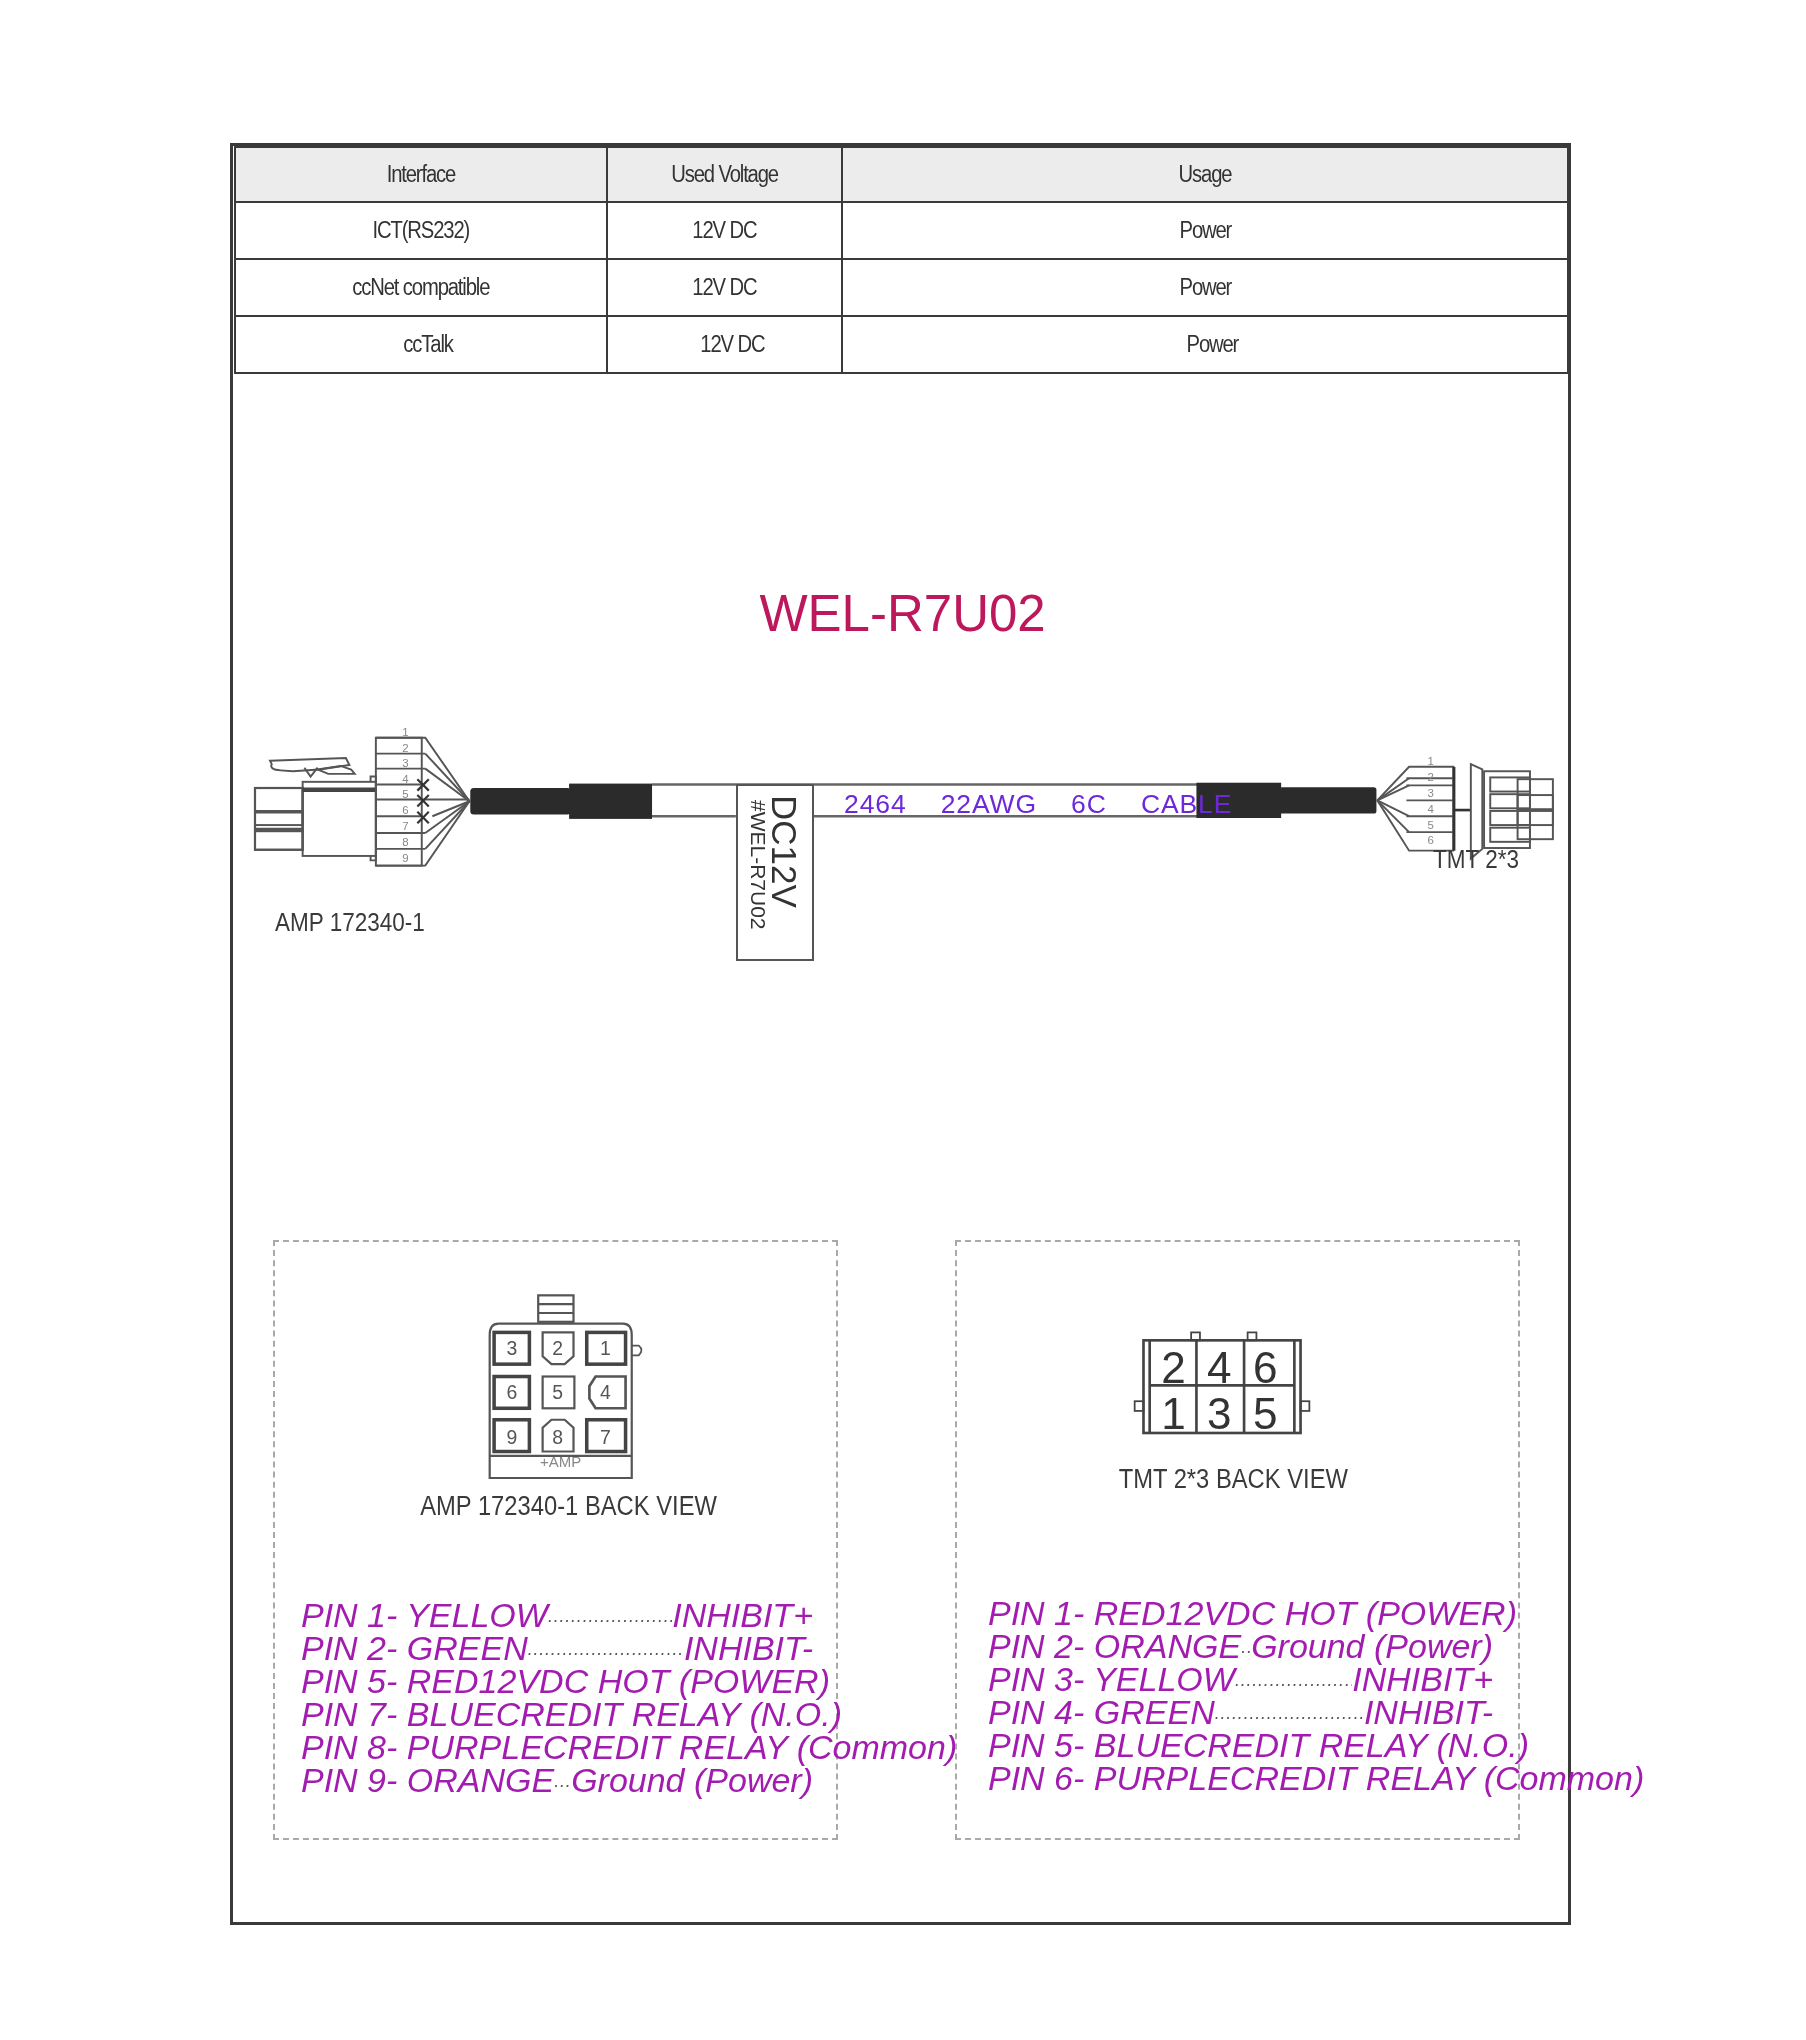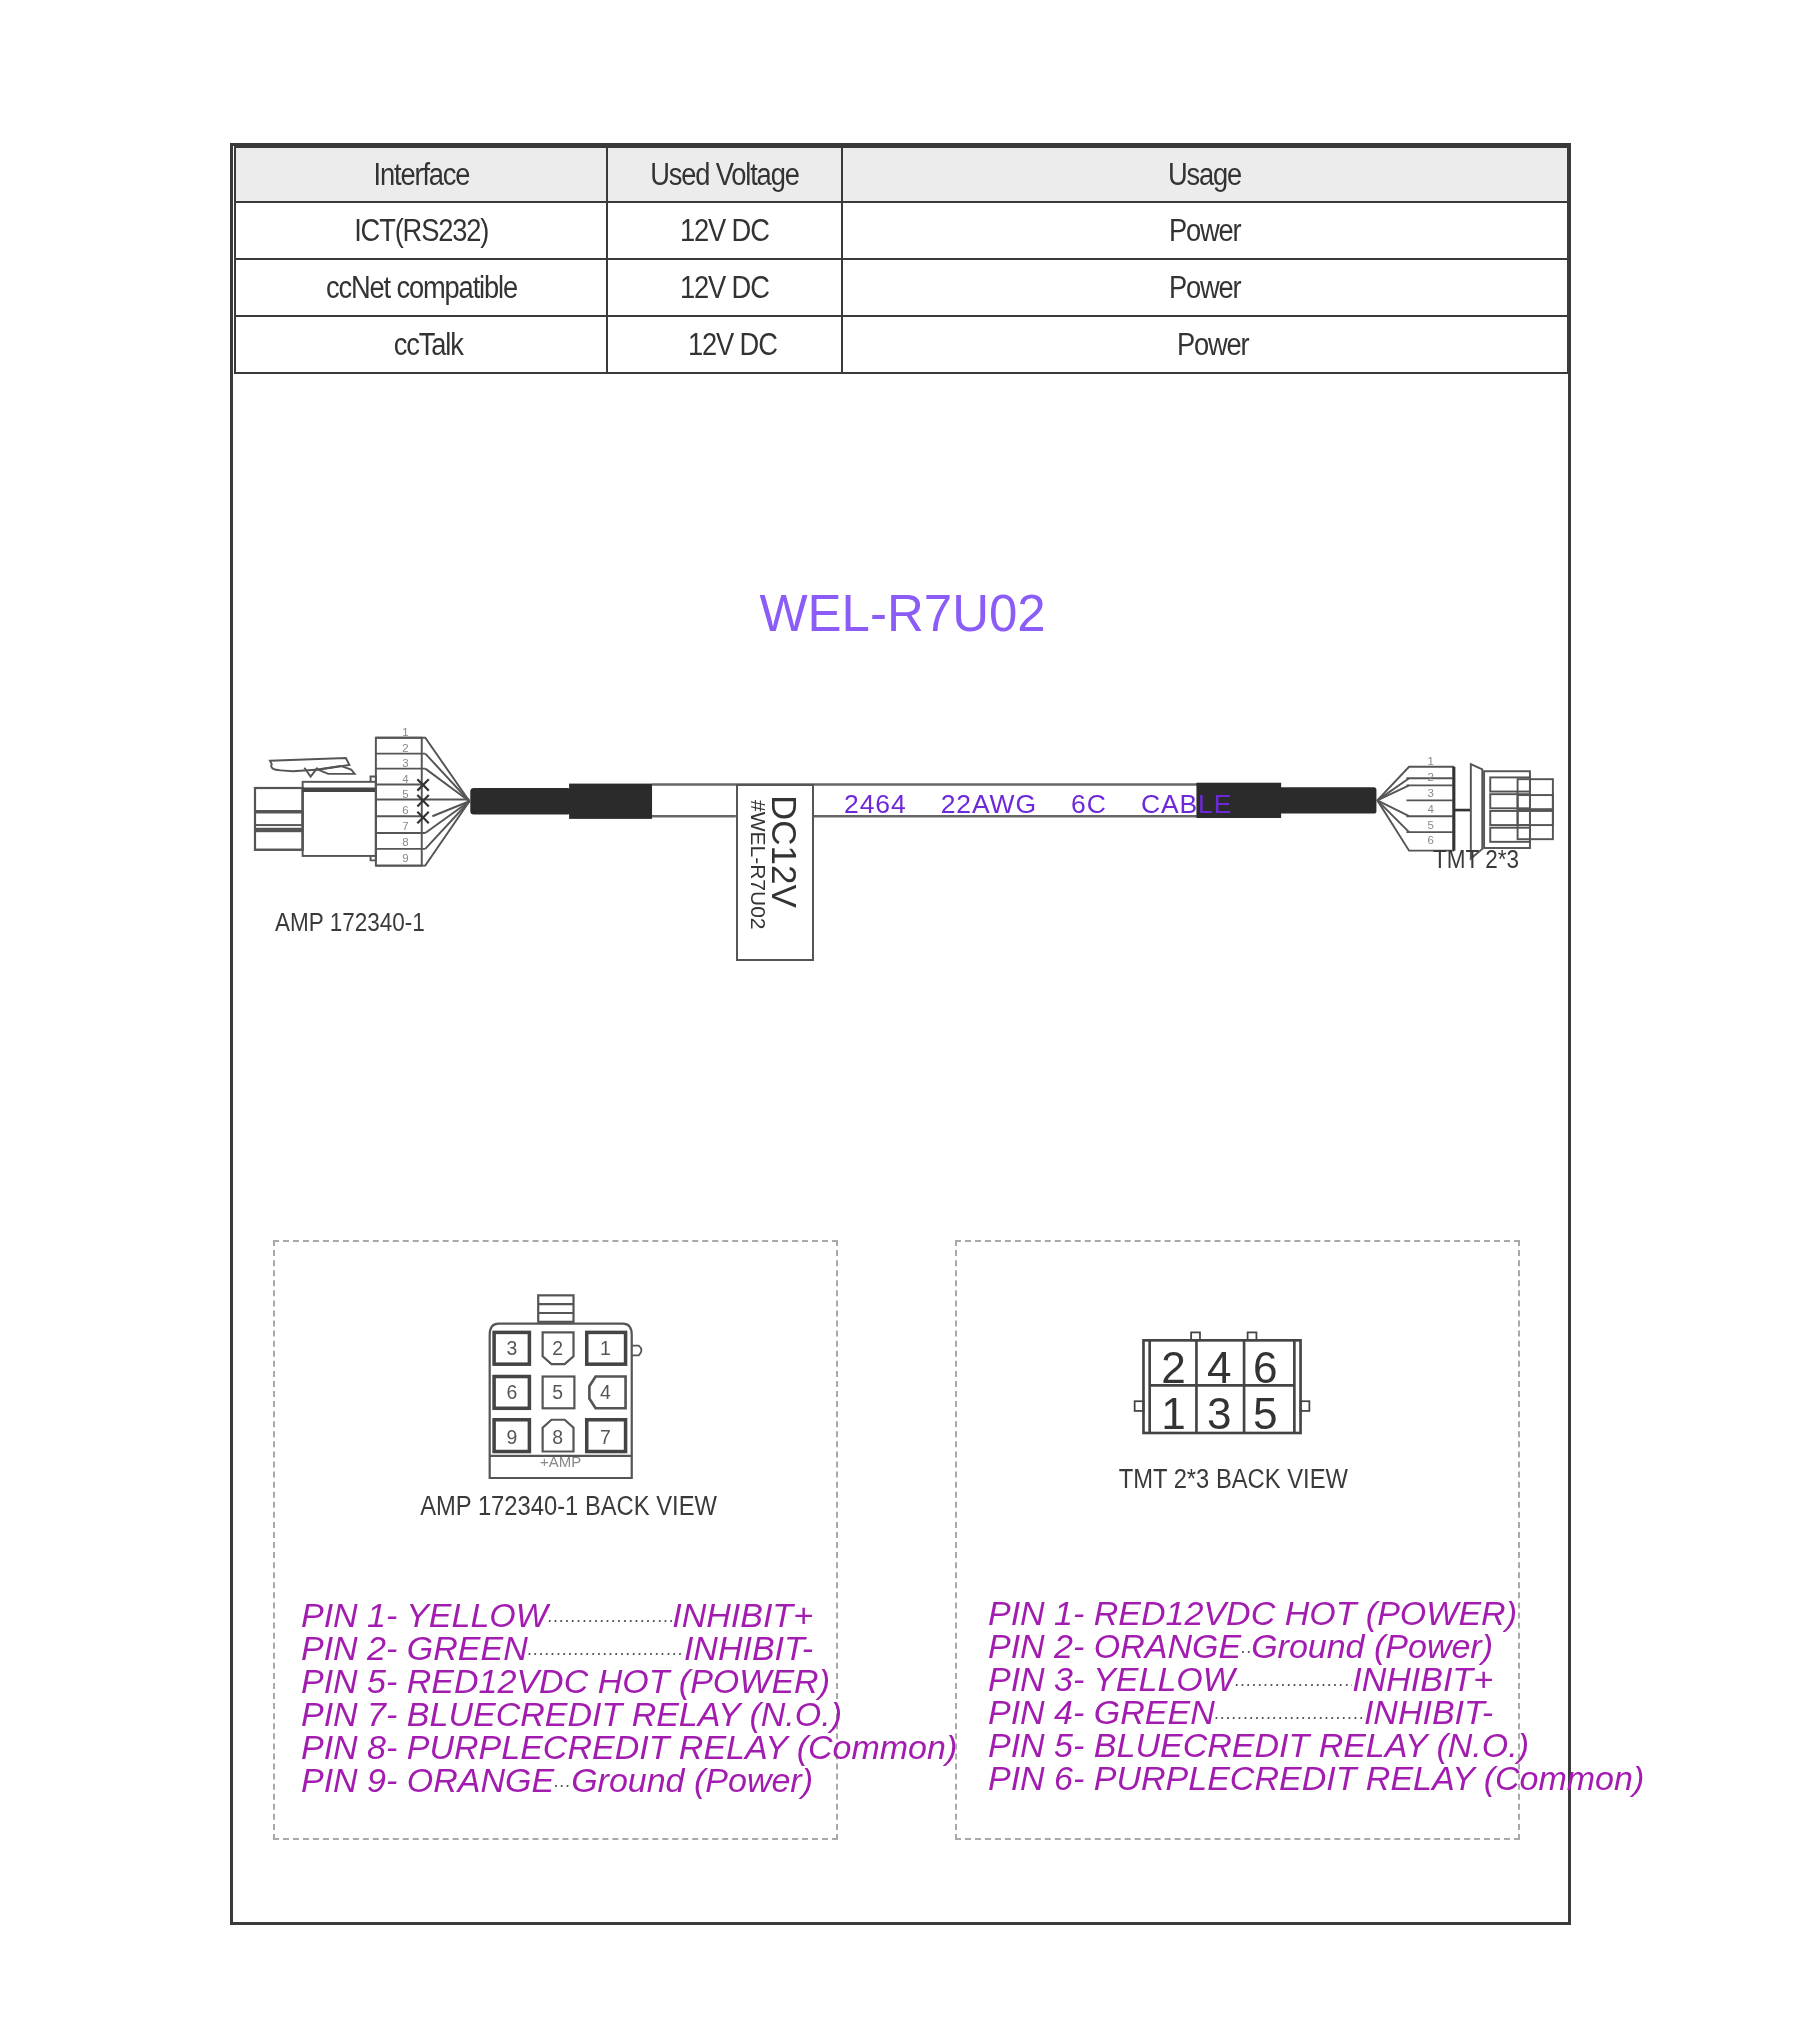--- a/index.html
+++ b/index.html
@@ -3,28 +3,28 @@
 <meta charset="utf-8">
 <style>
   html, body { margin: 0; padding: 0; background: #ffffff; }
   body { width: 1807px; height: 2041px; position: relative; overflow: hidden;
          font-family: "Liberation Sans", sans-serif; color: #333333; }
   .frame { position: absolute; left: 230px; top: 143px; width: 1335px; height: 1776px;
            border: 3.5px solid #3a3a3a; box-sizing: content-box; }
   table.spec { position: absolute; left: 234px; top: 146px; width: 1335px;
                border-collapse: collapse; table-layout: fixed; }
   table.spec th, table.spec td { border: 2.6px solid #3a3a3a; text-align: center;
-               font-size: 31px; font-weight: normal; height: 55px; padding: 0;
+               font-size: 23px; font-weight: normal; height: 55px; padding: 0;
                letter-spacing: -1.3px; transform-origin: center; }
   table.spec th { background: #ececec; height: 53px; }
   table.spec tr:last-child td { border-bottom: 2.6px solid #3a3a3a; padding-left: 15px; }
   .col-1 { width: 372px; } .col-2 { width: 235px; } .col-3 { width: auto; }
   .narrow { display: inline-block; transform: scaleX(0.88); }
   .title { position: absolute; left: 0; top: 584px; width: 1807px; text-align: center;
-           font-size: 51px; color: #8b5cf6; letter-spacing: 0px; }
+           font-size: 51px; color: #be185d; letter-spacing: 0px; }
   .title span { position: relative; left: -0.9px; }
   svg.diagram { position: absolute; left: 0; top: 0; }
   .conn-label { position: absolute; font-size: 26.5px; color: #3a3a3a; }
   .conn-label span { display: inline-block; transform: scaleX(0.85); transform-origin: left; }
   .cable-text { position: absolute; left: 844px; top: 789px; font-size: 26.5px; color: #6d28d9;
                 letter-spacing: 0.9px; word-spacing: 8.8px; white-space: pre; }
   .dc-label { position: absolute; left: 736px; top: 784px; width: 78px; height: 177px;
               border: 2.6px solid #555; background: #fff; box-sizing: border-box; }
   .dc-main { position: absolute; left: 40px; top: 8.8px; font-size: 35px; color: #333;
              transform: rotate(90deg); transform-origin: left top; white-space: nowrap; left: 66px; }

